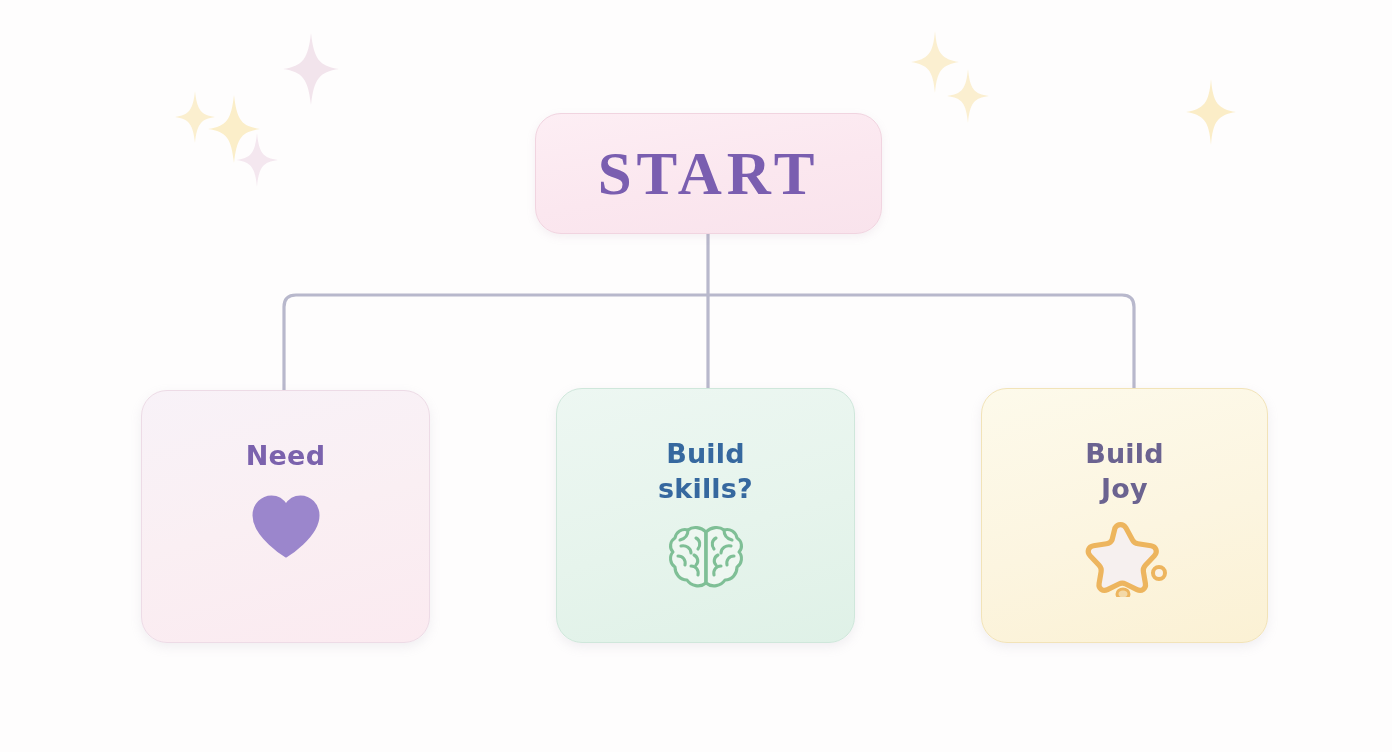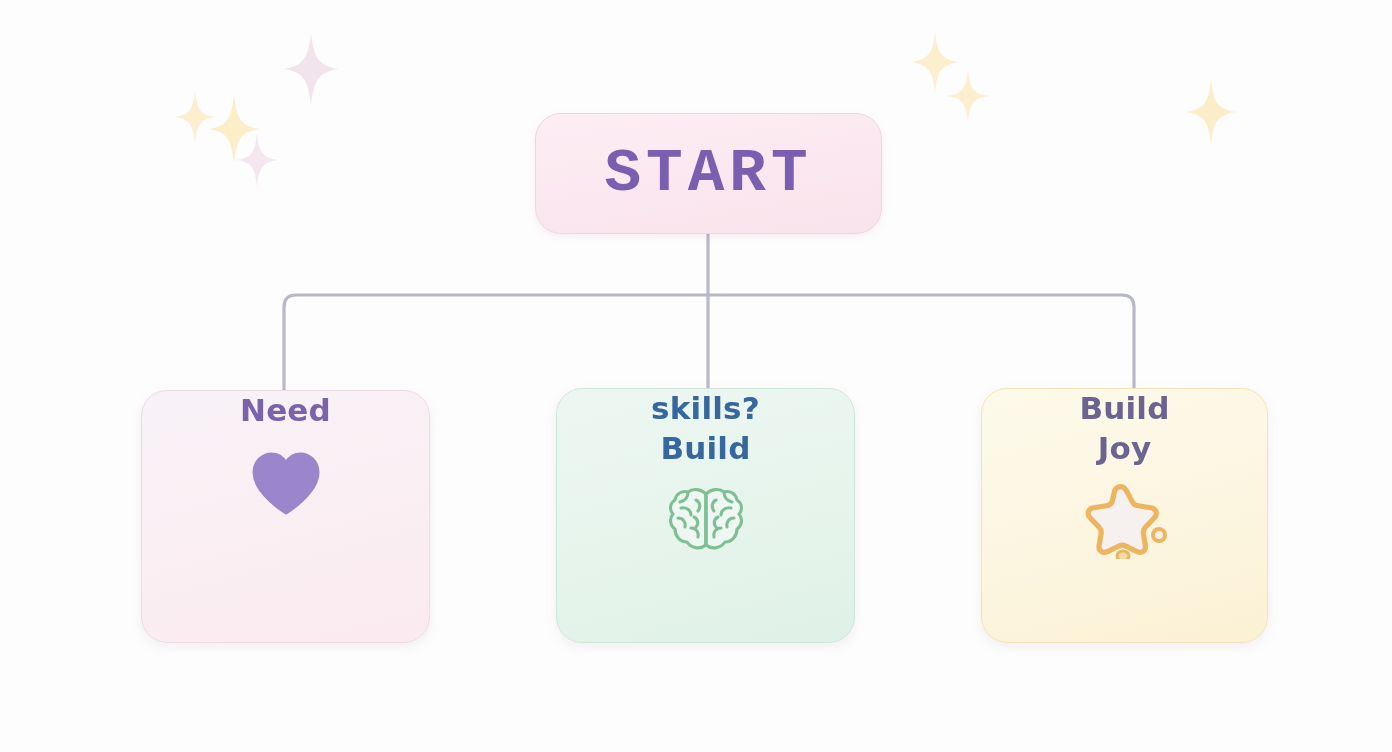--- a/index.html
+++ b/index.html
@@ -41,42 +41,43 @@
     height: 119px;
     border-radius: 26px;
     background: linear-gradient(170deg, #fdeef4 0%, #fbe7ef 55%, #f9e3ec 100%);
     border: 1.6px solid #f1d4e0;
     box-shadow: 0 3px 9px rgba(180,150,170,0.13);
     display: flex;
     align-items: center;
     justify-content: center;
   }
   #start-label {
-    font-family: Liberation Mono, monospace;
+    font-family: Liberation Serif, serif;
     font-size: 61px;
     font-weight: bold;
     letter-spacing: 5px;
     color: #7a5eb0;
     line-height: 1;
     user-select: none;
   }
   
   .card {
     position: absolute;
     border-radius: 26px;
     box-shadow: 0 4px 11px rgba(170,160,180,0.16);
     display: flex;
     flex-direction: column;
     align-items: center;
     overflow: hidden;
   }
   .card-title {
+    margin-top: 48px;
     text-align: center;
     font-family: "DejaVu Sans", sans-serif;
-    font-size: 31px;
+    font-size: 27px;
     font-weight: bold;
     line-height: 1.28;
     letter-spacing: 0.2px;
     user-select: none;
     padding: 0 14px;
   }
   .card-icon {
     margin-top: 14px;
     display: flex;
     align-items: center;
@@ -157,22 +158,22 @@
     </div>
     <div class="card-icon">
       <svg width="72" height="64" viewBox="0 0 72 64">
         <path d="M36 61 C36 61 4 41.5 4 20.5 C4 9.5 12.3 2 21.5 2 C28.4 2 33.3 6.2 36 10.6 C38.7 6.2 43.6 2 50.5 2 C59.7 2 68 9.5 68 20.5 C68 41.5 36 61 36 61 Z" fill="#9b86cc" stroke="#9b86cc" stroke-width="3" stroke-linejoin="round"></path>
       </svg>
     </div>
   </div>
 
   <div class="card" id="card-skills">
     <div class="card-title">
+      <div>Build</div>
       <div>skills?</div>
-      <div>Build</div>
     </div>
     <div class="card-icon">
       <svg width="78" height="74" viewBox="0 0 78 74">
         <g fill="none" stroke="#7fbf96" stroke-width="3.1" stroke-linecap="round" stroke-linejoin="round">
 
           <path d="M39 10 C34 5 26 4 21 8 C15 6 9 10 8 16 C3 19 2 26 6 30 C2 34 3 42 8 45 C8 52 13 58 20 58 C24 64 33 66 39 61 Z" fill="#eef7f1"></path>
 
           <path d="M39 10 C44 5 52 4 57 8 C63 6 69 10 70 16 C75 19 76 26 72 30 C76 34 75 42 70 45 C70 52 65 58 58 58 C54 64 45 66 39 61 Z" fill="#eef7f1"></path>
 
           <path d="M39 10 L39 61"></path>

